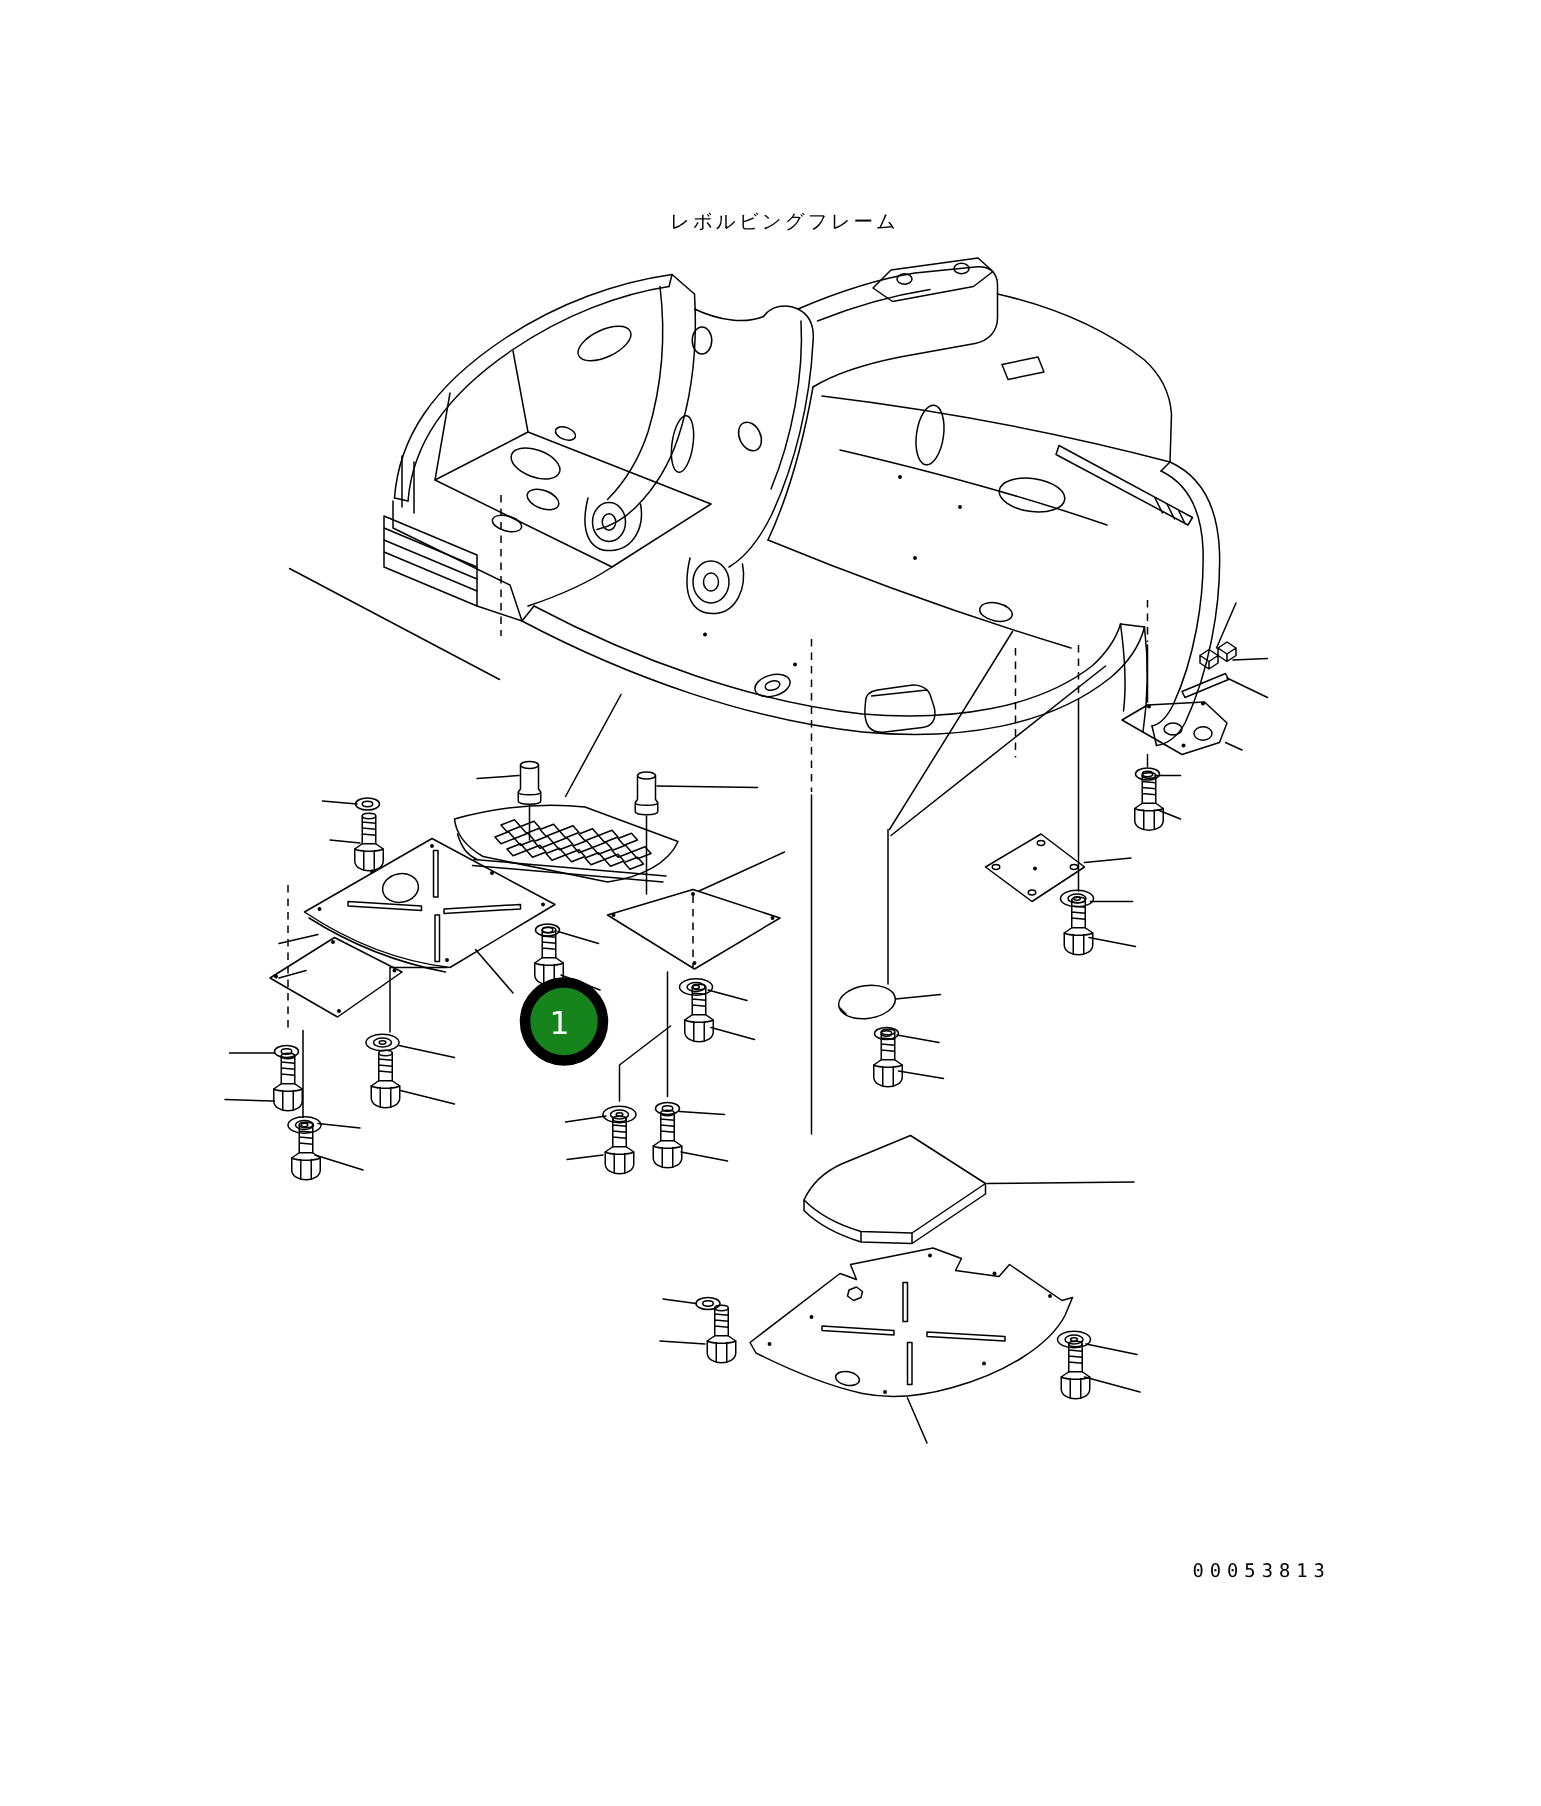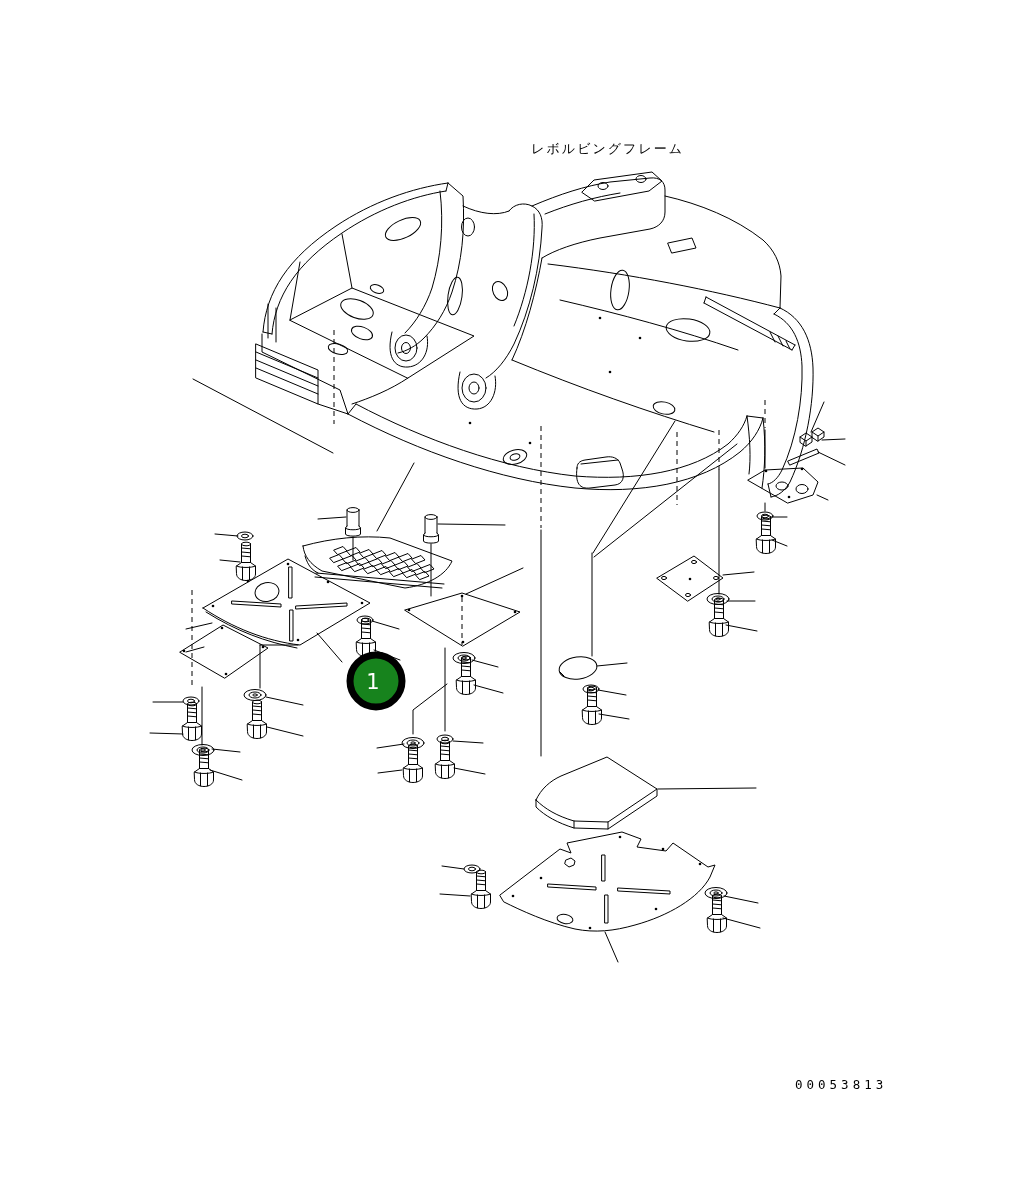--- a/index.html
+++ b/index.html
@@ -1,21 +1,21 @@
 <!DOCTYPE html>
 <html><head>
 <meta charset="utf-8">
 <style>
   html,body{margin:0;padding:0;}
   .page{position:relative;width:1027px;height:1204px;background:#fff;overflow:hidden;
         font-family:"DejaVu Sans Mono","DejaVu Sans",monospace;}
-  .titleblock{position:absolute;left:362px;top:141px;width:322px;text-align:right;color:#000;}
+  .titleblock{position:absolute;left:362px;top:141px;width:322px;text-align:center;color:#000;}
   .title-ja{font-size:13px;letter-spacing:2px;line-height:16px;}
   .title-en{font-size:13px;letter-spacing:1px;line-height:17px;}
-  .drawnum{position:absolute;left:795px;top:1077px;font-size:12.5px;letter-spacing:4px;color:#000;}
+  .drawnum{position:absolute;left:795px;top:1039px;font-size:12.5px;letter-spacing:4px;color:#000;}
   svg{position:absolute;left:0;top:0;}
   .ln{stroke:#000;fill:none;stroke-width:1;stroke-linecap:round;stroke-linejoin:round;}
   .dash{stroke:#000;fill:none;stroke-width:1;stroke-dasharray:5 4;}
   .dot{fill:#000;stroke:none;}
   .callout-txt{font-family:"DejaVu Sans","Liberation Sans",sans-serif;font-size:21px;}
 </style>
 </head>
 <body>
 
 <div class="page" style="background: rgb(255, 255, 255);">

